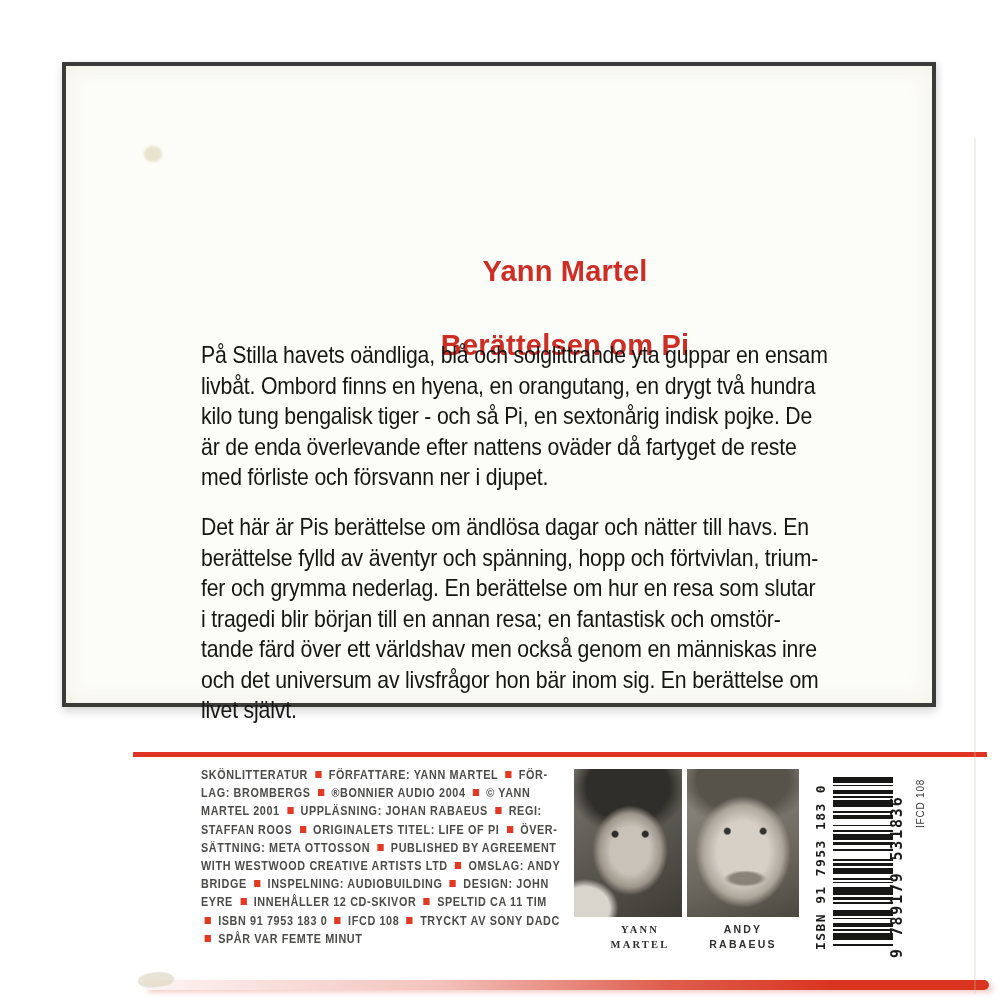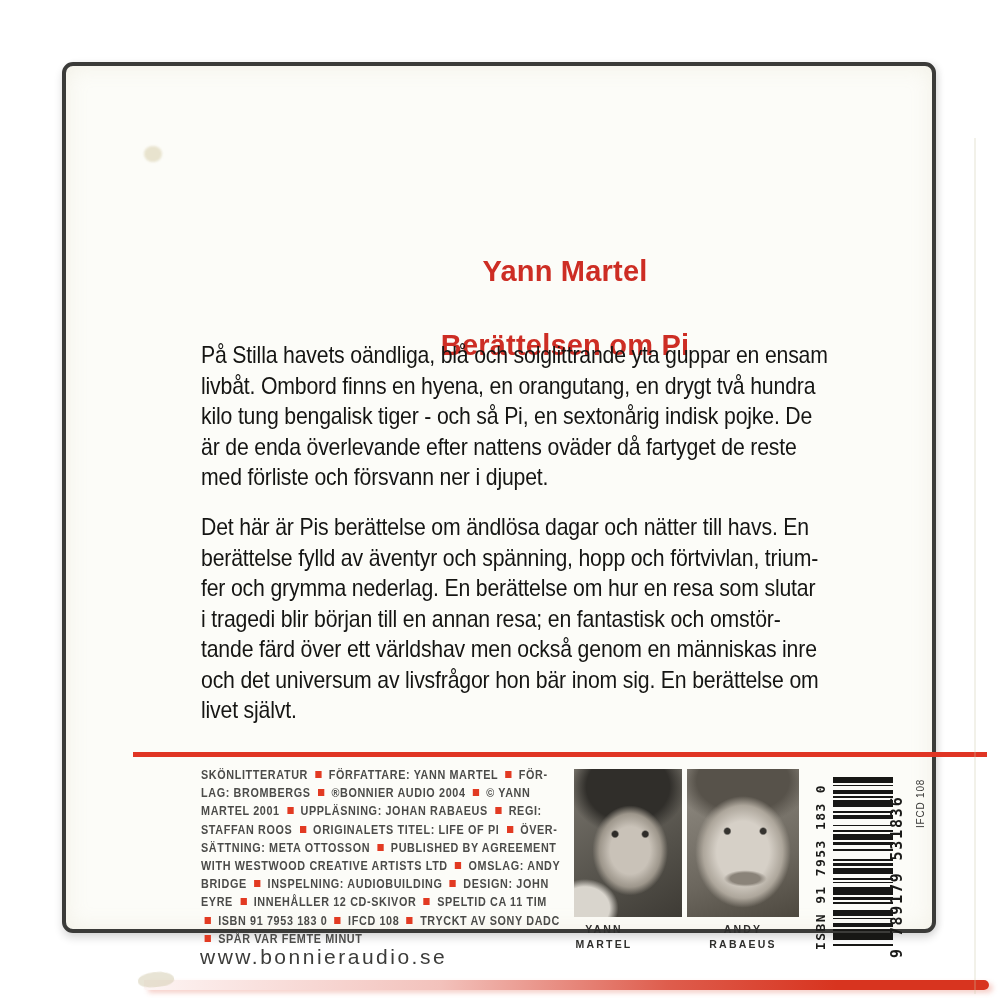--- a/index.html
+++ b/index.html
@@ -1,20 +1,20 @@
 <!DOCTYPE html>
 <html><head>
 <meta charset="utf-8">
 <style>
   html,body{margin:0;padding:0;background:#ffffff;}
   #stage{position:relative;width:1000px;height:1000px;background:#ffffff;overflow:hidden;
          font-family:"Liberation Sans",sans-serif;}
   
-  #card{position:absolute;left:62px;top:62px;width:874px;height:871px;
-        background:#fcfcf8;border:4px solid #3b3b39;box-sizing:border-box;border-radius:11px;
+  #card{position:absolute;left:62px;top:62px;width:874px;height:645px;
+        background:#fcfcf8;border:4px solid #3b3b39;box-sizing:border-box;border-radius:0;
         box-shadow:0 5px 9px rgba(0,0,0,0.14),4px 0 6px rgba(0,0,0,0.05),
                    inset 0 0 22px rgba(190,180,140,0.16);}
   .smudge{position:absolute;border-radius:50%;pointer-events:none;}
   #smudge-tl{left:78px;top:80px;width:18px;height:16px;background:rgba(208,198,156,0.45);filter:blur(1px);}
   #tape-bl{left:72px;top:906px;width:36px;height:15px;background:rgba(214,205,178,0.55);
            border-radius:50% 60% 40% 50%;transform:rotate(-7deg);filter:blur(0.6px);}
   #crease-r{position:absolute;left:908px;top:72px;width:2px;height:856px;
             background:rgba(205,198,168,0.25);}
   
   #title-block{position:absolute;left:62px;top:150px;width:874px;text-align:center;
@@ -51,21 +51,21 @@
   #photo-johan{left:621px;width:112px;
     background:
       radial-gradient(circle 6px at 36% 42%, #35332f 0 45%, transparent 70%),
       radial-gradient(circle 6px at 68% 42%, #35332f 0 45%, transparent 70%),
       radial-gradient(ellipse 24% 7% at 52% 74%, #8a8379 0 55%, transparent 80%),
       radial-gradient(ellipse 52% 46% at 50% 56%, #d6d0c7 0 45%, #ada69b 68%, transparent 82%),
       radial-gradient(ellipse 75% 38% at 50% 8%, #57524a 0 55%, transparent 80%),
       linear-gradient(160deg,#948f86,#6b665d 65%,#4d483f);}
   .caption{position:absolute;top:856px;text-align:center;color:#2e2e2c;font-size:10.5px;
            font-weight:bold;letter-spacing:2.2px;line-height:15px;white-space:pre-line;}
-  #caption-yann{left:480px;width:116px;}
+  #caption-yann{left:516px;width:116px;font-family:Liberation Serif, serif;}
   #caption-johan{left:617px;width:120px;}
   
   .vtext{position:absolute;transform:rotate(-90deg);transform-origin:0 0;white-space:nowrap;
          color:#1b1b19;}
   #isbn-vertical{left:747px;top:884px;font-family:"DejaVu Sans Mono",monospace;
                  font-weight:bold;font-size:13px;letter-spacing:1.4px;}
   #ean-vertical{left:822px;top:892px;font-family:"DejaVu Sans Mono",monospace;
                 font-weight:bold;font-size:15px;letter-spacing:1.8px;}
   #catalog-vertical{left:849px;top:762px;font-size:10px;letter-spacing:0.8px;color:#3a3a38;}
   #barcode-bars{position:absolute;left:767px;top:711px;width:60px;height:170px;
@@ -110,21 +110,20 @@
         <div>MARTEL 2001 <span class="sq"></span> UPPLÄSNING: JOHAN RABAEUS <span class="sq"></span> REGI:</div>
         <div>STAFFAN ROOS <span class="sq"></span> ORIGINALETS TITEL: LIFE OF PI <span class="sq"></span> ÖVER-</div>
         <div>SÄTTNING: META OTTOSSON <span class="sq"></span> PUBLISHED BY AGREEMENT</div>
         <div>WITH WESTWOOD CREATIVE ARTISTS LTD <span class="sq"></span> OMSLAG: ANDY</div>
         <div>BRIDGE <span class="sq"></span> INSPELNING: AUDIOBUILDING <span class="sq"></span> DESIGN: JOHN</div>
         <div>EYRE <span class="sq"></span> INNEHÅLLER 12 CD-SKIVOR <span class="sq"></span> SPELTID CA 11 TIM</div>
         <div><span class="sq"></span> ISBN 91 7953 183 0 <span class="sq"></span> IFCD 108 <span class="sq"></span> TRYCKT AV SONY DADC</div>
         <div><span class="sq"></span> SPÅR VAR FEMTE MINUT</div>
       </div>
 
-    <div id="website">www.bonnieraudio.se</div>
 
     <div id="photo-yann" class="photo"></div>
     <div id="photo-johan" class="photo"></div>
 
     <div id="caption-yann" class="caption">YANN
 MARTEL</div>
     <div id="caption-johan" class="caption">ANDY
 RABAEUS</div>
 
     <div id="isbn-vertical" class="vtext">ISBN 91 7953 183 0</div>

